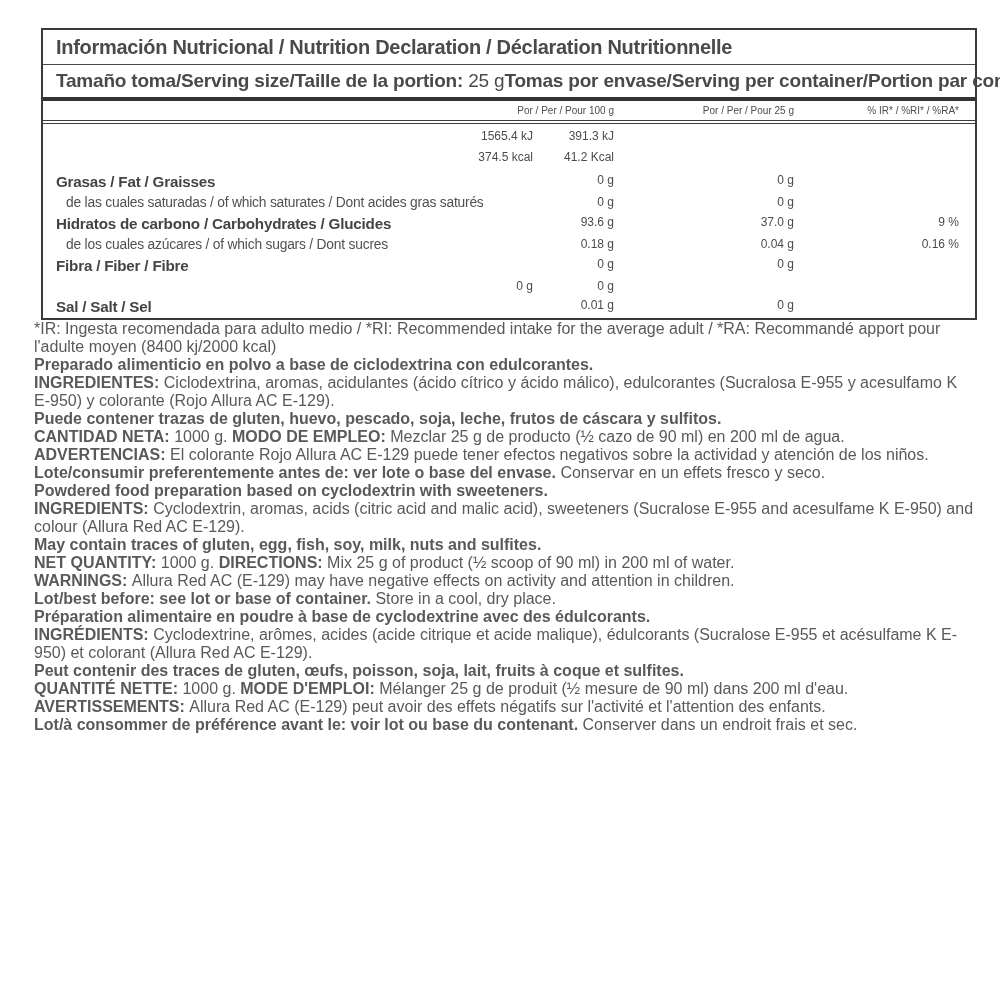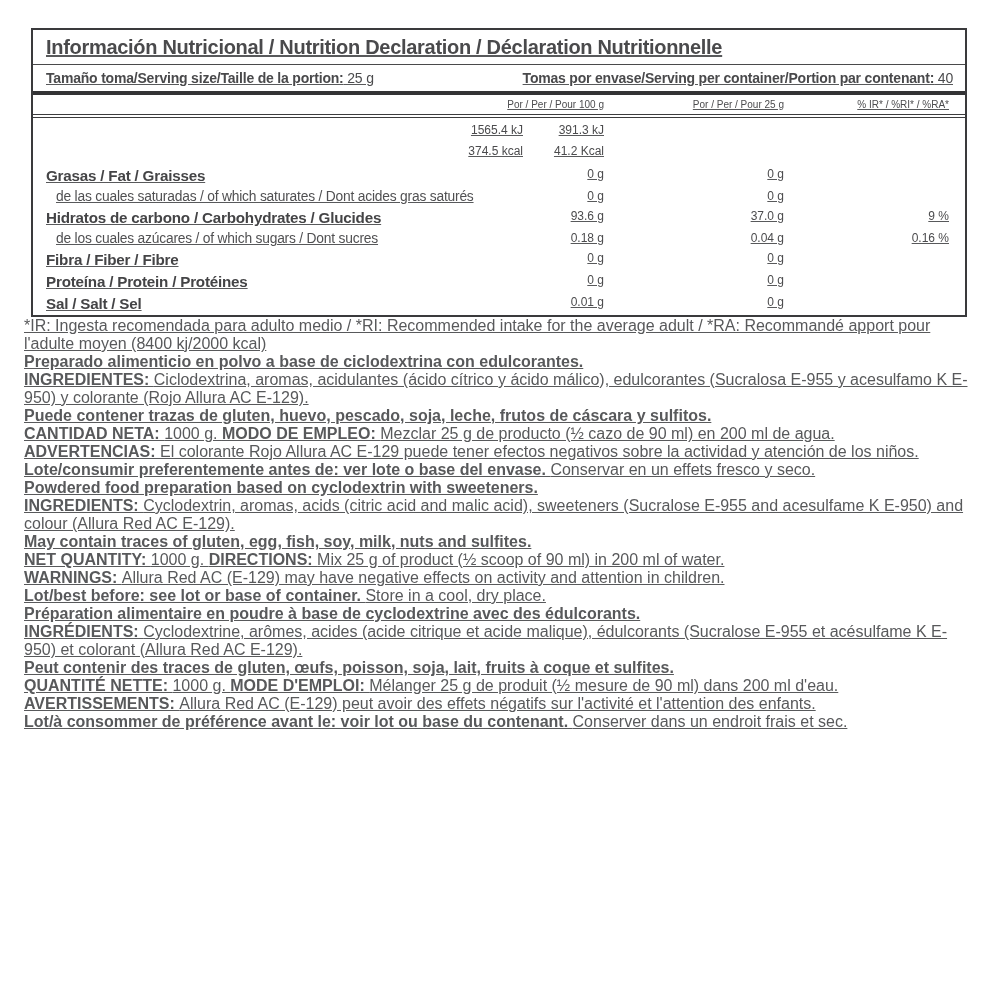--- a/index.html
+++ b/index.html
@@ -2,42 +2,42 @@
 <html><head>
 <meta charset="utf-8">
 <style>
   * { margin: 0; padding: 0; box-sizing: border-box; }
   html, body { width: 1000px; background: #ffffff; }
   body {
     font-family: "Liberation Sans", "DejaVu Sans", sans-serif;
     color: #58595b;
     -webkit-font-smoothing: antialiased;
   }
-  .page { width: 1000px; height: 868px; padding: 28px 25px 0 24px; overflow: hidden; text-decoration: underline; }
+  .page { width: 1000px; height: 868px; padding: 28px 25px 0 34px; overflow: hidden; }
 
   
   .ntable {
     margin-left: 7px;
     width: 936px;
     border: 2px solid #3a3a3c;
     color: #454547;
   }
   .ntitle {
     font-weight: bold;
     font-size: 20px;
     letter-spacing: -0.3px;
     color: #4a4a4c;
     padding: 6px 13px 5px 13px;
     border-bottom: 1px solid #4a4a4b;
     white-space: nowrap;
   }
   .serving-row {
     display: flex;
     justify-content: space-between;
-    font-size: 14px;
+    font-size: 19px;
     letter-spacing: -0.2px;
     padding: 5px 12px 5px 13px;
     white-space: nowrap;
     border-bottom: 4px solid #333335;
   }
   .serving-row b { font-weight: bold; color: #49494b; }
   .serving-row .val { font-weight: normal; color: #4b4b4d; }
 
   .thead {
     display: grid;
@@ -170,21 +170,20 @@
     </div>
 
     <div class="trow div-double">
       <div class="label">Fibra / Fiber / Fibre</div>
       <div class="v">0 g</div>
       <div class="v">0 g</div>
       <div class="v pct"></div>
     </div>
 
     <div class="trow div-double">
-      <div class="label">Proteína / Protein / Protéines</div>
       <div class="v">0 g</div>
       <div class="v">0 g</div>
       <div class="v pct"></div>
     </div>
 
     <div class="trow div-double">
       <div class="label">Sal / Salt / Sel</div>
       <div class="v">0.01 g</div>
       <div class="v">0 g</div>
       <div class="v pct"></div>

